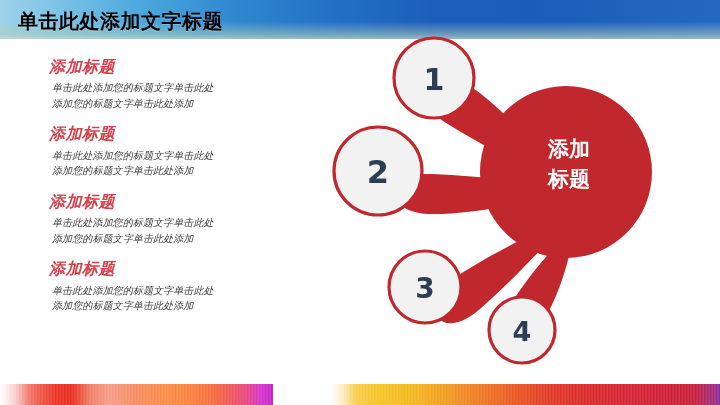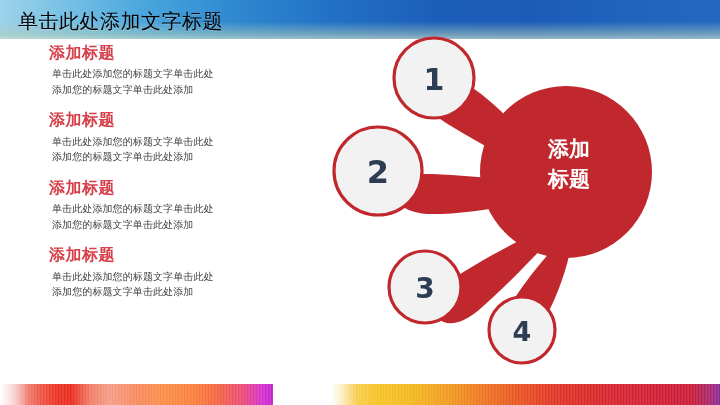--- a/index.html
+++ b/index.html
@@ -25,29 +25,29 @@
         #4aa6dd 20%,
         #2f87cf 33%,
         #2271c6 46%,
         #1c5fba 60%,
         #1b5cb8 74%,
         #1f63bd 86%,
         #2568c2 100%);
   }
   #header-title{
     position:absolute; left:18px; top:11px;
-    font-size:20px; font-weight:normal; color:#000000;
+    font-size:20px; font-weight:bold; color:#000000;
     letter-spacing:0.5px; line-height:1;
     text-shadow:0 1px 0 rgba(255,255,255,0.25);
     white-space:nowrap;
   }
 
   
   #text-column{
-    position:absolute; left:47px; top:44px; width:200px;
+    position:absolute; left:47px; top:58px; width:200px;font-style:italic;
   }
   .text-block{ margin-bottom:14px; }
   .block-heading{
     font-size:16px; font-weight:bold; color:#d6404a;
     line-height:1.15; letter-spacing:0.5px; margin-bottom:4px;
     padding-left:2px;
   }
   .block-body{
     font-size:10px; color:#3d3d3d; line-height:1.55;
     width:172px; padding-left:5px; letter-spacing:0.1px;

